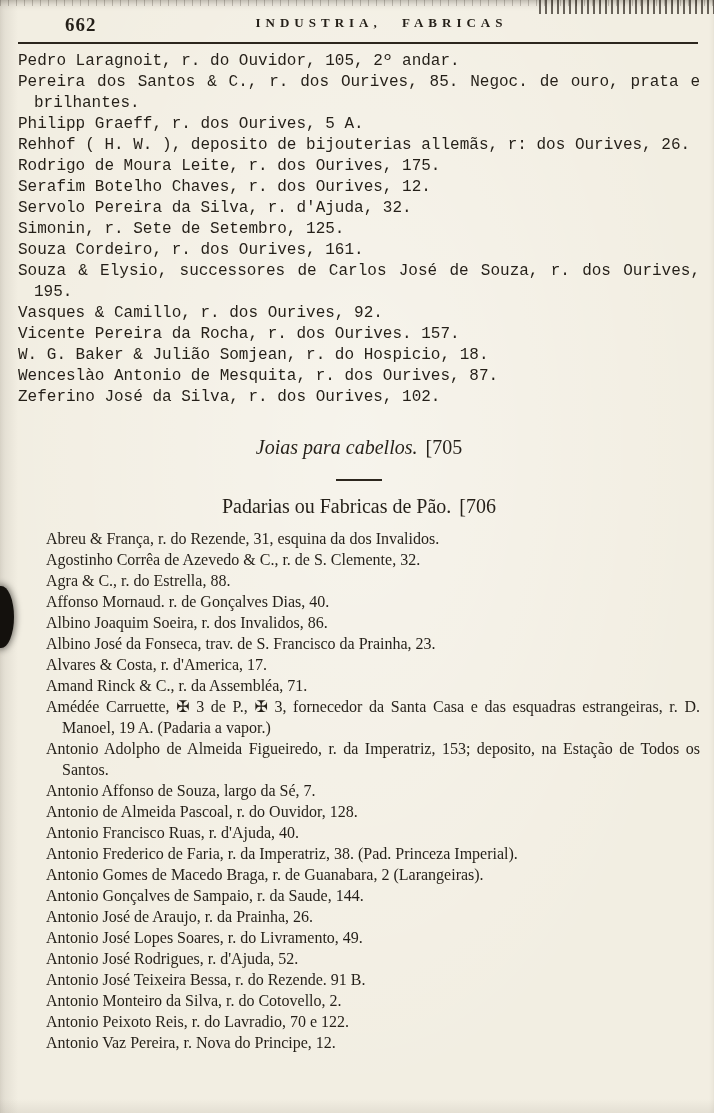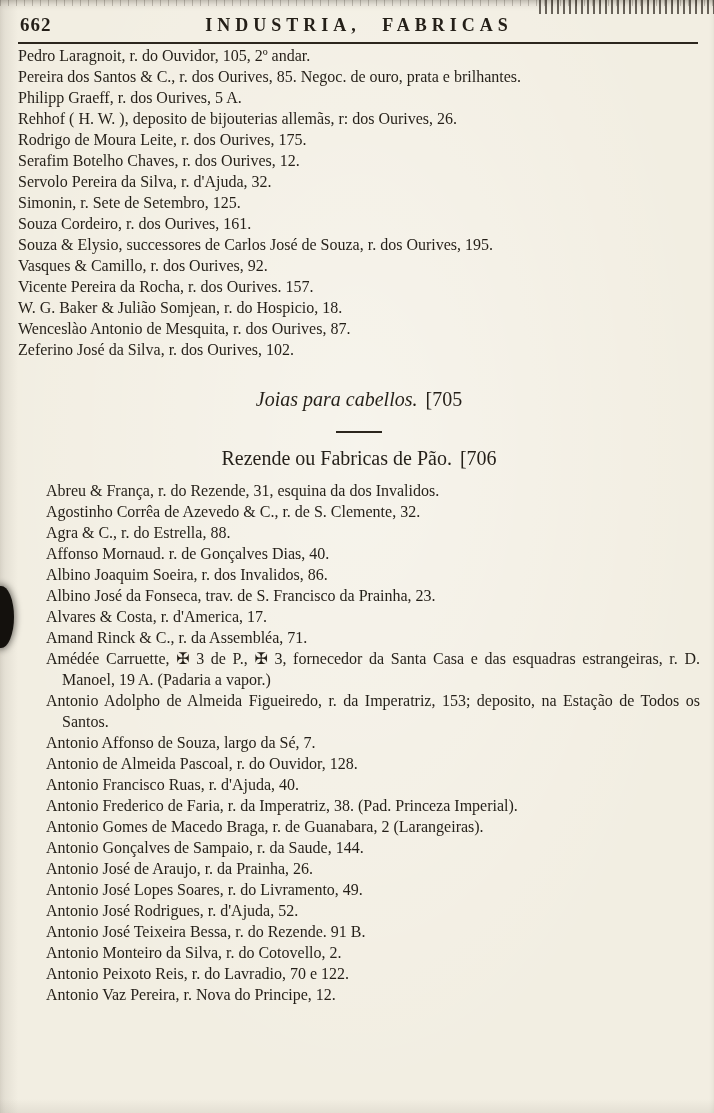--- a/index.html
+++ b/index.html
@@ -33,30 +33,30 @@
     background: repeating-linear-gradient(90deg, rgba(40,33,25,0.85) 0 2px, transparent 2px 6px);
     opacity: .8;
   }
   .blob-left {
     position: absolute; left: -12px; top: 586px; width: 26px; height: 62px;
     background: #14110d; border-radius: 50%;
     box-shadow: 0 0 6px 2px rgba(20,17,13,0.5);
   }
   
   .page-header {
-    position: relative; height: 28px; margin-top: 4px;
+    position: relative; height: 28px; margin-top: 4px; margin-left: 45px;
   }
   .page-number {
     position: absolute; left: 2px; top: 2px;
     font-size: 19px; font-weight: bold; letter-spacing: 1px;
   }
   .page-title {
     position: absolute; left: 0; right: 0; top: 3px;
     text-align: center;
-    font-size: 18px; font-weight: bold;
+    font-size: 13px; font-weight: bold;
     letter-spacing: 5px; word-spacing: 12px;
   }
   .header-rule {
     border: 0; border-top: 2px solid #2c261d;
     margin: 2px 2px 0 0;
   }
   
   main { display: block; }
   section { display: block; margin: 0; }
   .section-heading {
@@ -66,21 +66,21 @@
   }
   .section-heading .heading-title.italic { font-style: italic; }
   .section-heading .heading-ref { font-style: normal; margin-left: 8px; }
   .entry {
     margin: 0; padding: 0 0 0 16px;
     text-indent: -16px;
     font-size: 16px; line-height: 21px;
     text-align: justify;
   }
   .entry.indented { margin-left: 28px; }
-  section.first { margin-top: 1px; }
+  section.first { margin-top: 7px; font-family: Liberation Mono, monospace; }
   .short-rule {
     width: 46px; height: 0;
     border-top: 2.5px solid #2c261d;
     margin: 20px auto 0;
   }
   section .short-rule + .section-heading { margin-top: 14px; }
 </style>
 </head>
 <body>
 
@@ -111,21 +111,21 @@
         <p class="entry">Vicente Pereira da Rocha, r. dos Ourives. 157.</p>
         <p class="entry">W. G. Baker &amp; Julião Somjean, r. do Hospicio, 18.</p>
         <p class="entry">Wenceslào Antonio de Mesquita, r. dos Ourives, 87.</p>
         <p class="entry">Zeferino José da Silva, r. dos Ourives, 102.</p>
       </section>
       <section>
         <h2 class="section-heading"><span class="heading-title italic">Joias para cabellos.</span><span class="heading-ref">[705</span></h2>
       </section>
       <section>
         <div class="short-rule"></div>
-        <h2 class="section-heading"><span class="heading-title">Rezende ou Fabricas de Pão.</span><span class="heading-ref">[706</span></h2>
+        <h2 class="section-heading"><span class="heading-title">Padarias ou Fabricas de Pão.</span><span class="heading-ref">[706</span></h2>
         <p class="entry indented">Abreu &amp; França, r. do Rezende, 31, esquina da dos Invalidos.</p>
         <p class="entry indented">Agostinho Corrêa de Azevedo &amp; C., r. de S. Clemente, 32.</p>
         <p class="entry indented">Agra &amp; C., r. do Estrella, 88.</p>
         <p class="entry indented">Affonso Mornaud. r. de Gonçalves Dias, 40.</p>
         <p class="entry indented">Albino Joaquim Soeira, r. dos Invalidos, 86.</p>
         <p class="entry indented">Albino José da Fonseca, trav. de S. Francisco da Prainha, 23.</p>
         <p class="entry indented">Alvares &amp; Costa, r. d'America, 17.</p>
         <p class="entry indented">Amand Rinck &amp; C., r. da Assembléa, 71.</p>
         <p class="entry indented">Amédée Carruette, ✠ 3 de P., ✠ 3, fornecedor da Santa Casa e das esquadras estrangeiras, r. D. Manoel, 19 A. (Padaria a vapor.)</p>
         <p class="entry indented">Antonio Adolpho de Almeida Figueiredo, r. da Imperatriz, 153; deposito, na Estação de Todos os Santos.</p>

